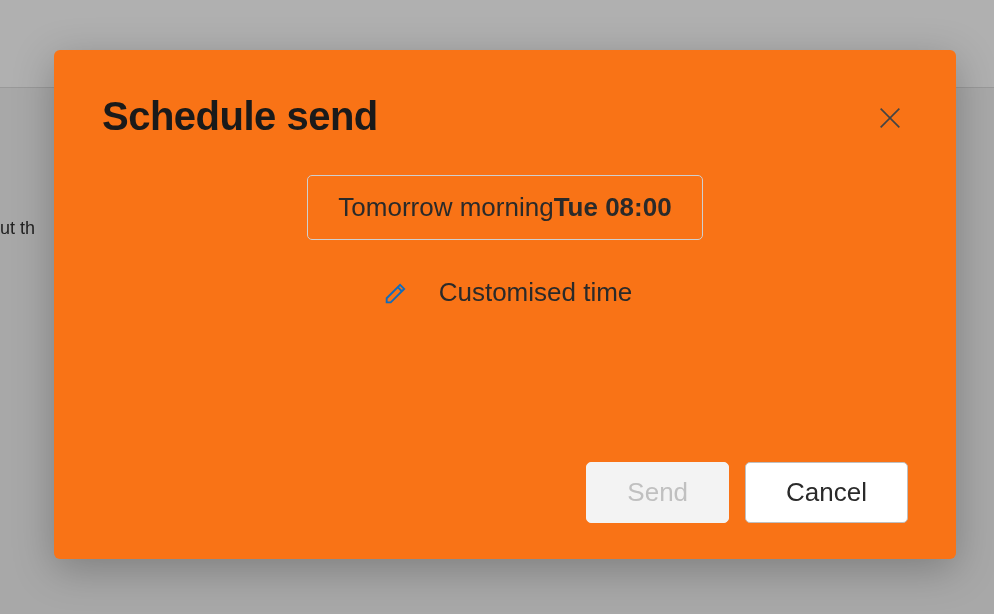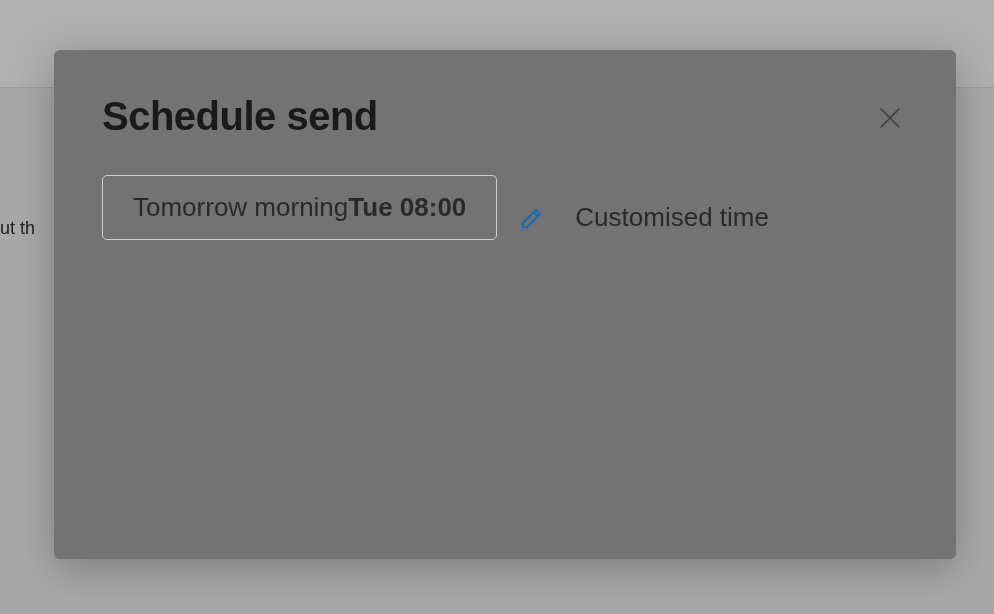--- a/index.html
+++ b/index.html
@@ -31,21 +31,21 @@
       font-size: 18px;
       color: #222;
       white-space: nowrap;
     }
     .modal {
       position: absolute;
       left: 54px;
       top: 50px;
       right: 38px;
       bottom: 55px;
-      background: #737373;
+      background: #f97316;
       border-radius: 6px;
       box-shadow: 0 10px 40px rgba(0,0,0,0.25);
       padding: 44px 48px 36px 48px;
       display: flex;
       flex-direction: column;
     }
     .modal-header {
       display: flex;
       justify-content: space-between;
       align-items: flex-start;
@@ -67,21 +67,21 @@
     }
     .close-button svg {
       width: 28px;
       height: 28px;
       stroke: currentColor;
       stroke-width: 1.4;
       fill: none;
     }
     .options {
       display: flex;
-      flex-direction: row;
+      flex-direction: column;
       gap: 17px;
       align-items: center;
     }
     .option-row {
       display: flex;
       justify-content: space-between;
       align-items: center;
       border: 1px solid #cfcfcf;
       border-radius: 5px;
       padding: 16px 30px;
@@ -162,13 +162,17 @@
     </div>
     <div class="custom-row">
       <svg class="pencil-icon" viewBox="0 0 24 24">
         <path d="M4 20 L4 16.5 L15.5 5 L19 8.5 L7.5 20 Z"></path>
         <line x1="13.5" y1="7" x2="17" y2="10.5"></line>
       </svg>
       <span>Customised time</span>
     </div>
   </div>
 
+  <div class="footer">
+    <button class="btn btn-send">Send</button>
+    <button class="btn btn-cancel">Cancel</button>
+  </div>
 </div>
 
 </body></html>

